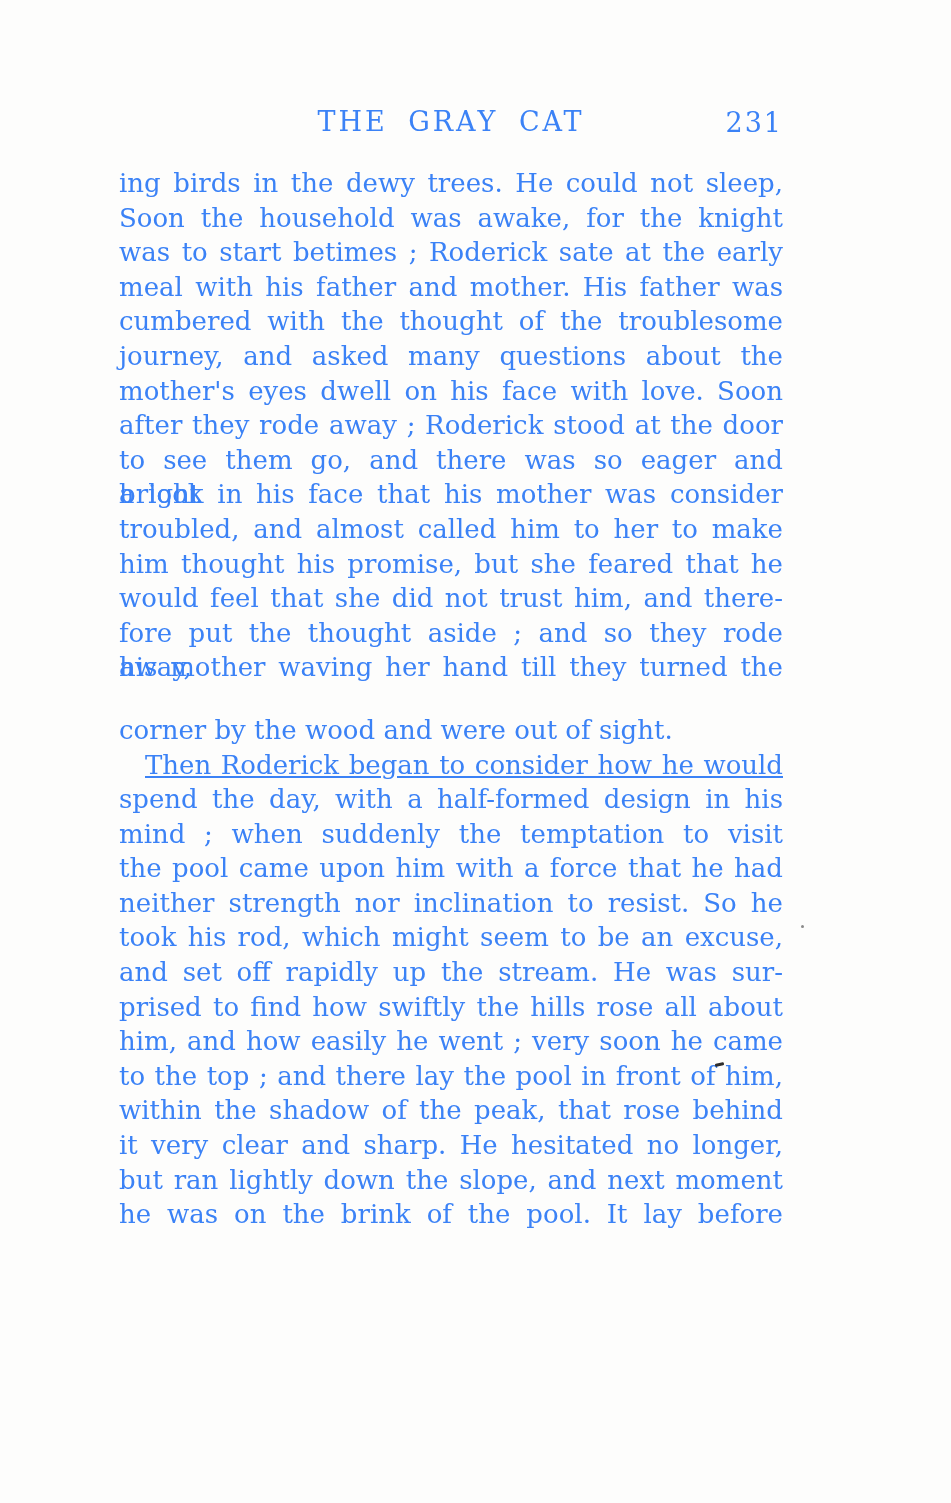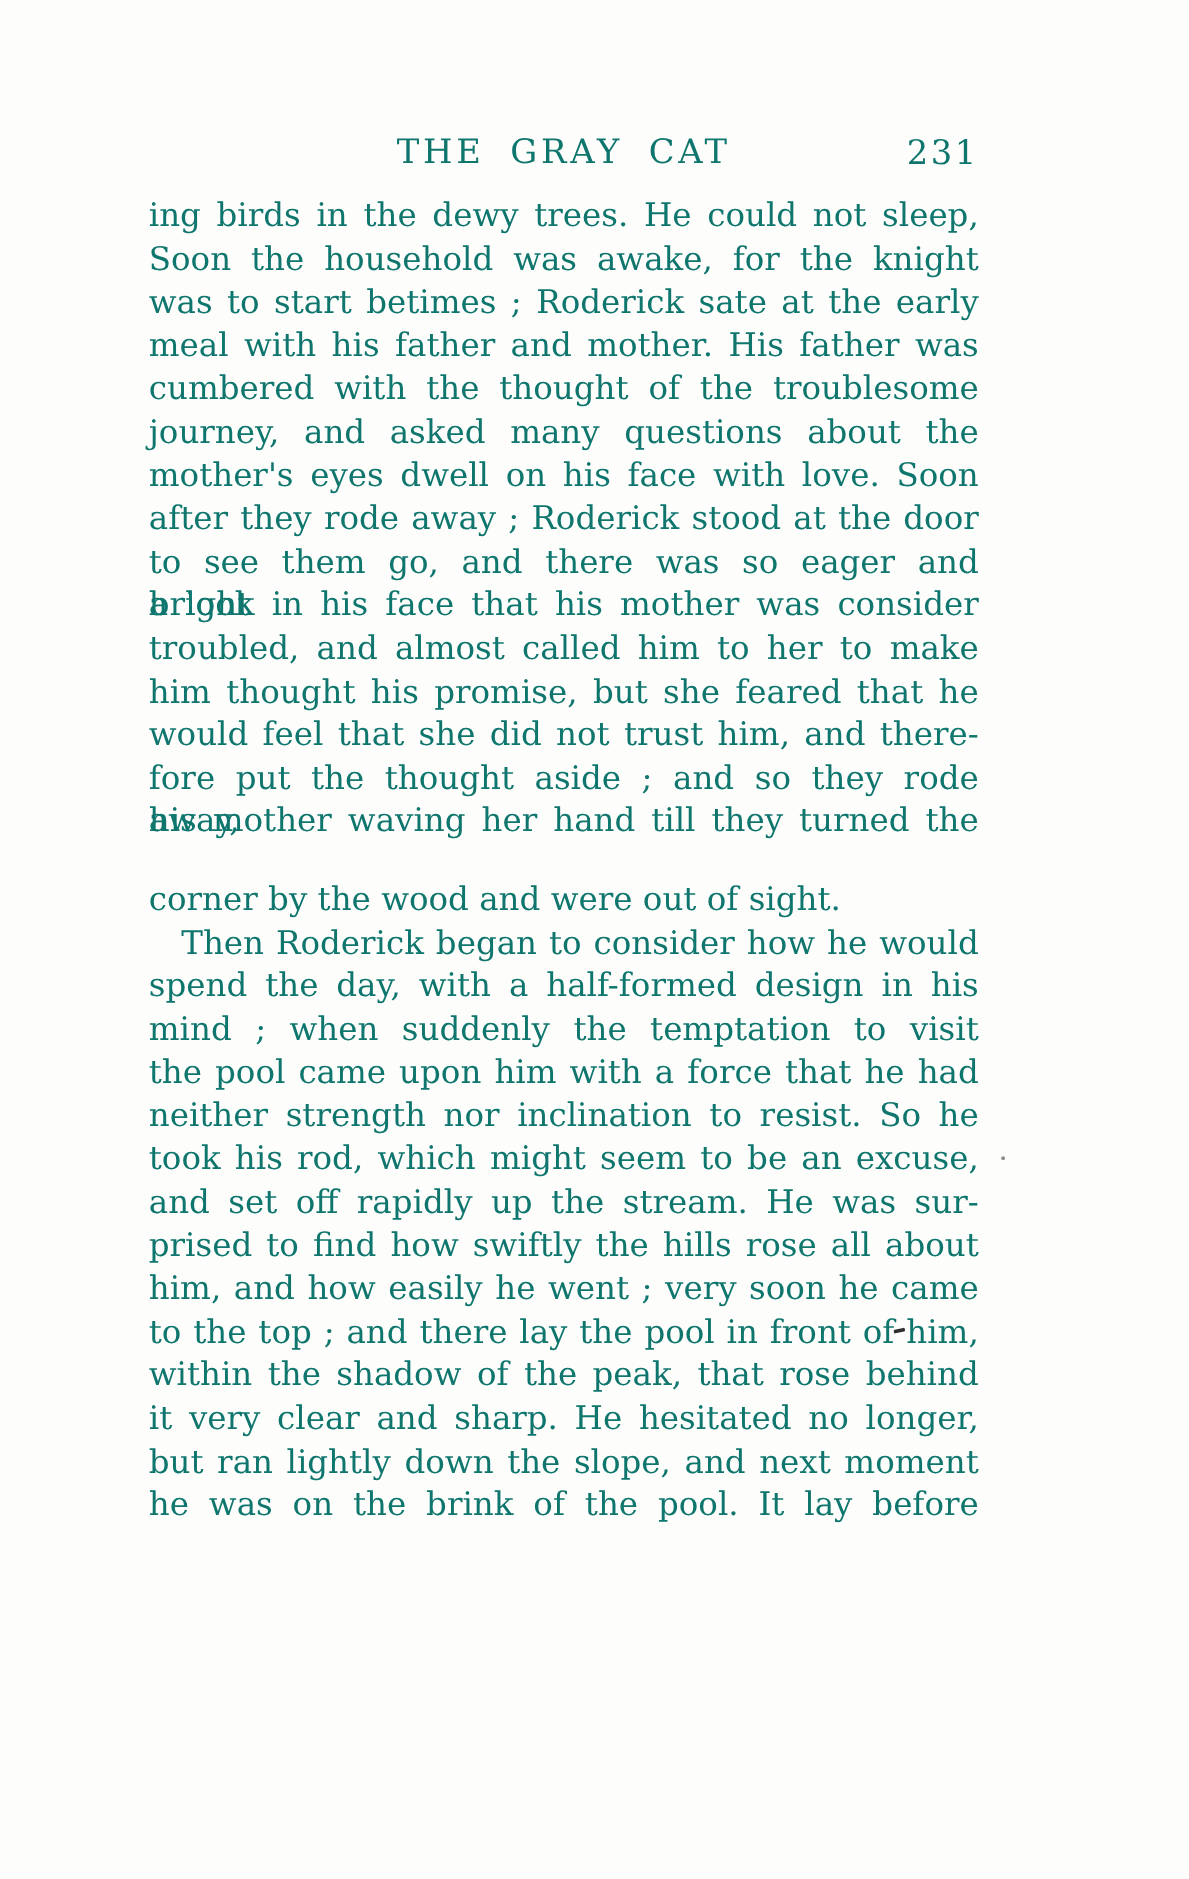--- a/index.html
+++ b/index.html
@@ -38,38 +38,39 @@
     position: absolute;
     right: 0;
     top: 1px;
     font-size: 27px;
     letter-spacing: 2px;
     text-align: right;
   }
   .page-text {
     position: absolute;
     left: 119px;
-    top: 156px;
+    top: 166px;
     width: 664px;
     font-size: 26px;
     line-height: 34.6px;
   }
   .text-line {
     text-align: justify;
     text-align-last: justify;
     height: 34.6px;
     white-space: normal;
   }
   .text-line.no-justify {
     text-align: right;
     text-align-last: left;
     margin-top: 28px;
   }
   .text-line.indent {
     text-indent: 26px;
+    text-decoration: underline;
   }
   .artifact-accent {
     position: absolute;
     left: 715px;
     top: 1063px;
     width: 9px;
     height: 3px;
     background: #2e2e2e;
     transform: rotate(-12deg);
     border-radius: 1px;
@@ -80,21 +81,21 @@
     top: 925px;
     width: 3px;
     height: 3px;
     background: #8a8a8a;
     border-radius: 50%;
   }
 </style>
 </head>
 <body>
 
-<div class="page" style="background: rgb(253, 253, 252); color: #0f766e;">
+<div class="page" style="background: rgb(253, 253, 252); color: #3b82f6;">
   <div class="header-row">
     <div class="running-title">THE GRAY CAT</div>
     <div class="page-number">231</div>
   </div>
 
   <div class="page-text">
       <div class="text-line">ing birds in the dewy trees. He could not sleep,</div>
       <div class="text-line">Soon the household was awake, for the knight</div>
       <div class="text-line">was to start betimes ; Roderick sate at the early</div>
       <div class="text-line">meal with his father and mother. His father was</div>

